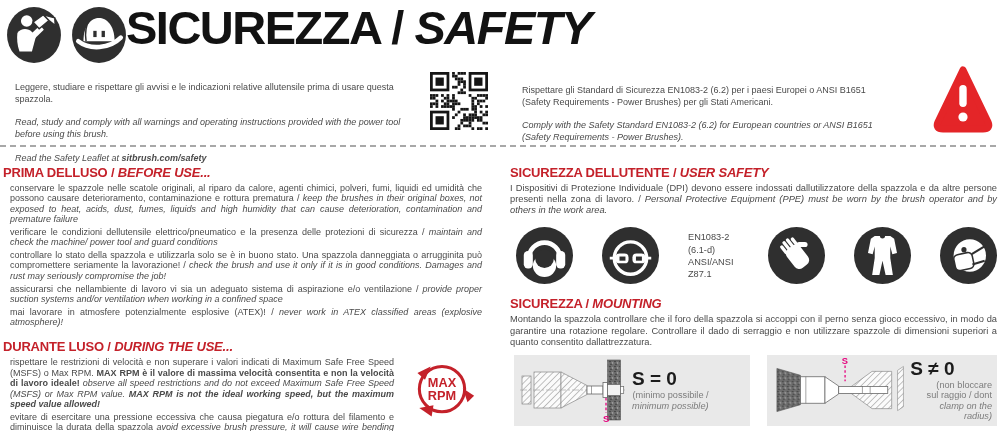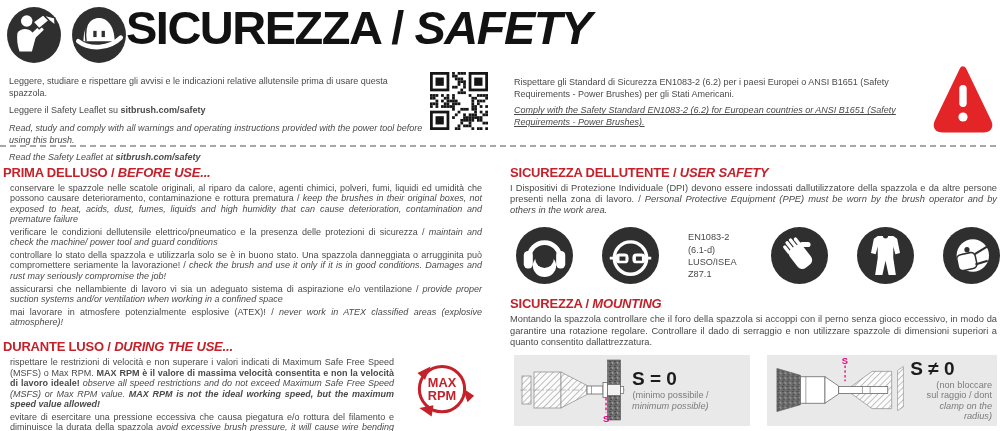--- a/index.html
+++ b/index.html
@@ -5,25 +5,25 @@
   html,body{margin:0;padding:0;background:#fff;}
   .page{position:relative;width:1000px;height:431px;background:#fff;overflow:hidden;
         font-family:"Liberation Sans",sans-serif;color:#4a4a4a;}
   
   .brand{position:absolute;left:6px;top:6px;display:flex;gap:9px;}
   .disc{width:56px;height:58px;}
   .page-title{position:absolute;left:126px;top:0px;font-size:47px;font-weight:bold;
               color:#121212;letter-spacing:-1.5px;white-space:nowrap;}
   .page-title .h-en{font-style:italic;}
   .intro-left{position:absolute;left:3px;top:70px;width:430px;font-size:9px;line-height:1.3;}
-  .intro-left p{margin:6px;}
+  .intro-left p{margin:12px;}
   .intro-left .gap{margin-top:5px;}
   .intro-right{position:absolute;left:510px;top:73px;width:392px;font-size:9px;line-height:1.3;}
-  .intro-right p{margin:4px;}
-  .intro-right .gap{margin-top:5px;text-decoration:underline;}
+  .intro-right p{margin:12px;}
+  .intro-right .gap{margin-top:5px;}
   .qr-wrap{position:absolute;left:430px;top:72px;width:58px;height:58px;}
   .warn-wrap{position:absolute;left:933px;top:64px;width:60px;height:74px;}
   .divider{position:absolute;left:0;top:145px;width:1000px;height:2px;
            background:repeating-linear-gradient(90deg,#a8a8a8 0 6px,transparent 6px 10px);}
   
   .cols{position:absolute;left:3px;top:153px;width:994px;display:flex;gap:28px;}
   .col-left{width:479px;}
   .col-right{flex:1;min-width:0;}
   .sec-h{margin:0 0 3px 0;font-size:13px;font-weight:bold;color:#c4212a;letter-spacing:-0.2px;}
   .sec-h .h-en{font-style:italic;}
@@ -72,21 +72,20 @@
       <path d="M7,33 C18,41.5 37,40.5 48,29.5" stroke="#fff" stroke-width="4.4" fill="none" stroke-linecap="round"></path>
     </svg>
   </div>
 
   <div class="page-title">
     <span class="h-it">SICUREZZA</span><span> / </span><span class="h-en">SAFETY</span>
   </div>
 
   <div class="intro-left">
     <p><span class="seg-it">Leggere, studiare e rispettare gli avvisi e le indicazioni relative allutensile prima di usare questa spazzola.</span></p>
-    <p><span class="seg-it">Leggere il Safety Leaflet su </span><span class="seg-itb">sitbrush.com/safety</span></p>
     <p class="gap"><span class="seg-en">Read, study and comply with all warnings and operating instructions provided with the power tool before using this brush.</span></p>
     <p><span class="seg-en">Read the Safety Leaflet at  </span><span class="seg-enb">sitbrush.com/safety</span></p>
   </div>
 
   <div class="qr-wrap">
     <svg id="qr" viewBox="0 0 58 58" width="58" height="58">
         <rect x="0" y="0" width="58" height="58" fill="#fff"></rect>
         <rect x="22.095238095238095" y="0" width="2.761904761904762" height="2.761904761904762" fill="#151515"></rect>
         <rect x="27.61904761904762" y="0" width="2.761904761904762" height="2.761904761904762" fill="#151515"></rect>
         <rect x="30.38095238095238" y="0" width="2.761904761904762" height="2.761904761904762" fill="#151515"></rect>
@@ -294,21 +293,21 @@
             <circle cx="22" cy="22" r="22" fill="#2f2f2f"></circle>
             <circle cx="22" cy="24" r="12.5" fill="none" stroke="#fff" stroke-width="2.6"></circle>
             <path d="M9.5,24 H6 M34.5,24 H38" stroke="#fff" stroke-width="2"></path>
             <rect x="10.5" y="20.5" width="10" height="7.5" rx="3" fill="#fff"></rect>
             <rect x="23.5" y="20.5" width="10" height="7.5" rx="3" fill="#fff"></rect>
             <rect x="13.5" y="22.8" width="4.6" height="3.2" fill="#2f2f2f"></rect>
             <rect x="26.2" y="22.8" width="4.6" height="3.2" fill="#2f2f2f"></rect>
           </svg>
           <div class="ppe-label">
             <div>EN1083-2 (6.1-d)</div>
-            <div>LUSO/ISEA Z87.1</div>
+            <div>ANSI/ANSI Z87.1</div>
           </div>
 
           <svg class="ppe-icon" viewBox="0 0 44 44">
             <circle cx="22" cy="22" r="22" fill="#2f2f2f"></circle>
             <g transform="rotate(-38 22 22)" fill="#fff">
               <rect x="15.5" y="14" width="13" height="18.5" rx="4.5"></rect>
               <rect x="15.8" y="8.5" width="2.6" height="8" rx="1.3"></rect>
               <rect x="19.2" y="7" width="2.6" height="9.5" rx="1.3"></rect>
               <rect x="22.6" y="7" width="2.6" height="9.5" rx="1.3"></rect>
               <rect x="26" y="8.8" width="2.6" height="7.7" rx="1.3"></rect>

